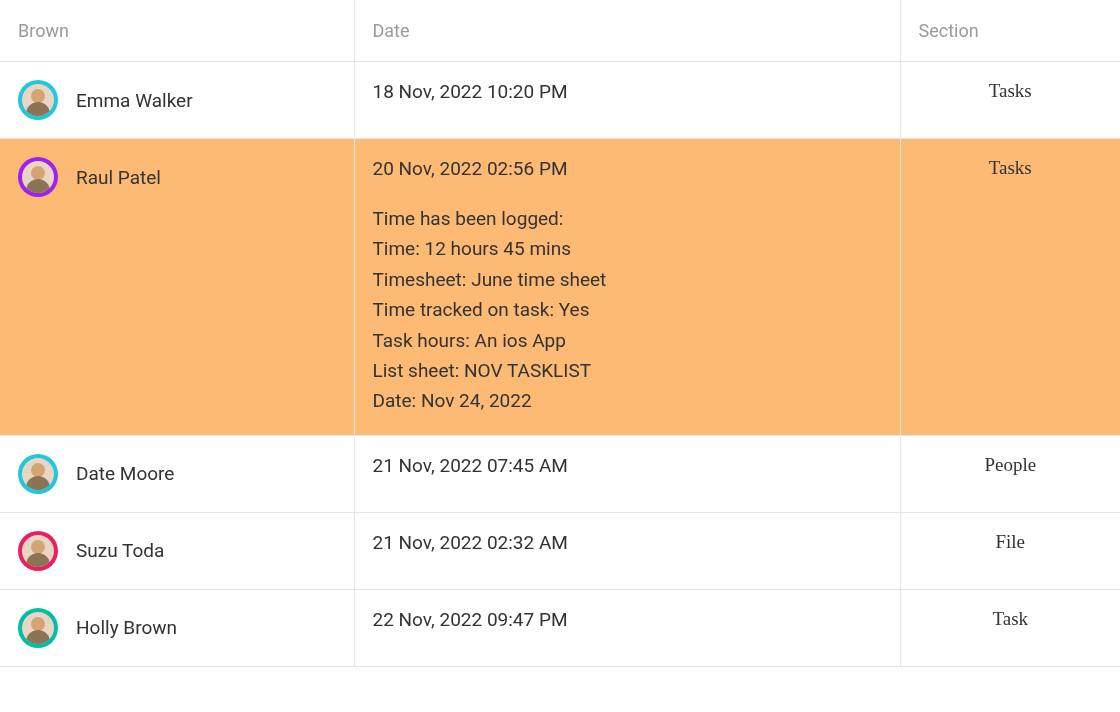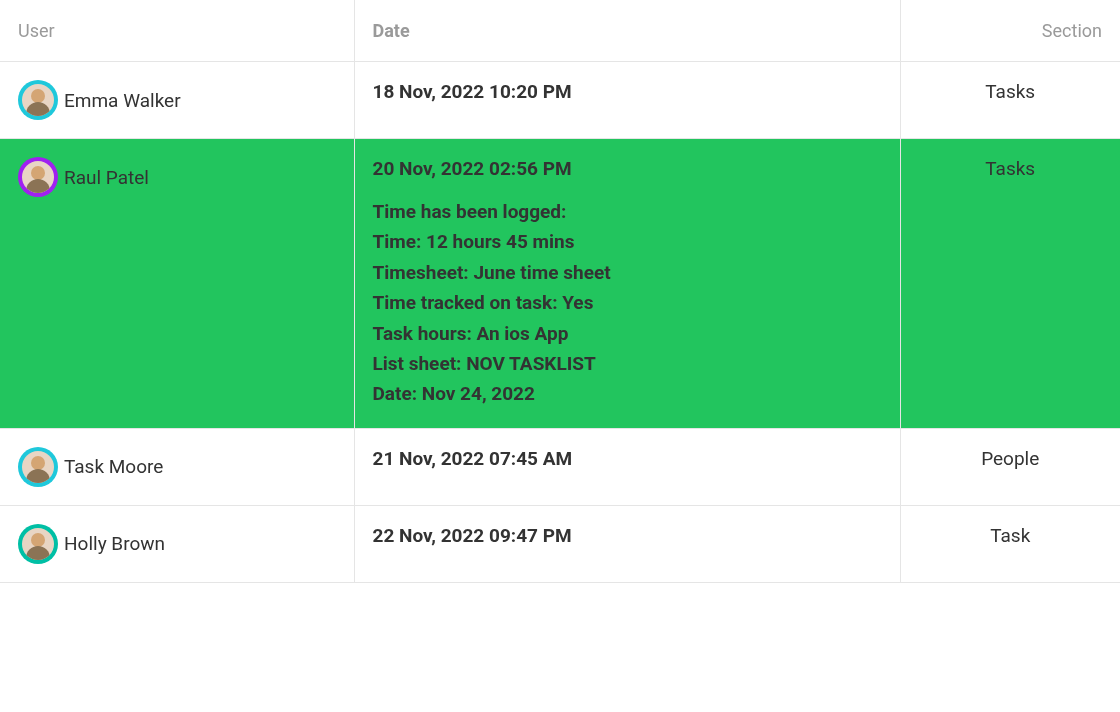--- a/index.html
+++ b/index.html
@@ -23,44 +23,45 @@
     }
     .header-cell {
       padding: 20px 18px;
       color: #9a9a9a;
       font-size: 18px;
       font-weight: 400;
       text-align: left;
       border-right: 1px solid #e5e5e5;
     }
     .header-cell.section-col {
-      text-align: right;
+      text-align: left;
       border-right: none;
     }
     .data-row {
       border-bottom: 1px solid #e5e5e5;
     }
     .data-row.expanded {
-      background: #22c55e;
+      background: #fdba74;
     }
     .data-cell {
       padding: 18px;
       border-right: 1px solid #e5e5e5;
       vertical-align: top;
       font-size: 19px;
       color: #333333;
     }
     .data-cell.section-col {
       text-align: center;
       border-right: none;
+      font-family: Liberation Serif, serif;
     }
     .user-cell {
       display: flex;
       align-items: center;
-      gap: 6px;
+      gap: 18px;
     }
     .avatar {
       width: 40px;
       height: 40px;
       border-radius: 50%;
       display: flex;
       align-items: center;
       justify-content: center;
       flex-shrink: 0;
       position: relative;
@@ -88,38 +89,38 @@
       width: 24px;
       height: 16px;
       border-radius: 12px 12px 0 0;
       background: #8b7355;
       position: absolute;
       bottom: -2px;
       left: 50%;
       transform: translateX(-50%);
     }
     .details-block {
-      margin-top: 17px;
+      margin-top: 24px;
       line-height: 1.6;
     }
     .detail-line {
       color: #333333;
       font-size: 19px;
     }
     .col-user { width: 354px; }
-    .col-date { width: 546px; font-weight: bold; }
+    .col-date { width: 546px; }
     .col-section { width: 220px; }
   </style>
 </head>
 <body>
 
 <table class="table">
   <thead>
     <tr class="header-row">
-      <th class="header-cell col-user">User</th>
+      <th class="header-cell col-user">Brown</th>
       <th class="header-cell col-date">Date</th>
       <th class="header-cell col-section section-col">Section</th>
     </tr>
   </thead>
   <tbody id="table-body">
       <tr class="data-row">
         <td class="data-cell col-user">
           <div class="user-cell">
             <div class="avatar" style="background: rgb(31, 200, 219);">
               <div class="avatar-inner">
@@ -163,27 +164,44 @@
       </tr>
       <tr class="data-row">
         <td class="data-cell col-user">
           <div class="user-cell">
             <div class="avatar" style="background: rgb(31, 200, 219);">
               <div class="avatar-inner">
                 <div class="avatar-head"></div>
                 <div class="avatar-body"></div>
               </div>
             </div>
-            <span>Task Moore</span>
+            <span>Date Moore</span>
           </div>
         </td>
         <td class="data-cell col-date">
           <div>21 Nov, 2022  07:45 AM</div>
         </td>
         <td class="data-cell col-section section-col"><span>People</span></td>
+      </tr>
+      <tr class="data-row">
+        <td class="data-cell col-user">
+          <div class="user-cell">
+            <div class="avatar" style="background: rgb(233, 30, 99);">
+              <div class="avatar-inner">
+                <div class="avatar-head"></div>
+                <div class="avatar-body"></div>
+              </div>
+            </div>
+            <span>Suzu Toda</span>
+          </div>
+        </td>
+        <td class="data-cell col-date">
+          <div>21 Nov, 2022  02:32 AM</div>
+        </td>
+        <td class="data-cell col-section section-col"><span>File</span></td>
       </tr>
       <tr class="data-row">
         <td class="data-cell col-user">
           <div class="user-cell">
             <div class="avatar" style="background: rgb(0, 191, 165);">
               <div class="avatar-inner">
                 <div class="avatar-head"></div>
                 <div class="avatar-body"></div>
               </div>
             </div>

